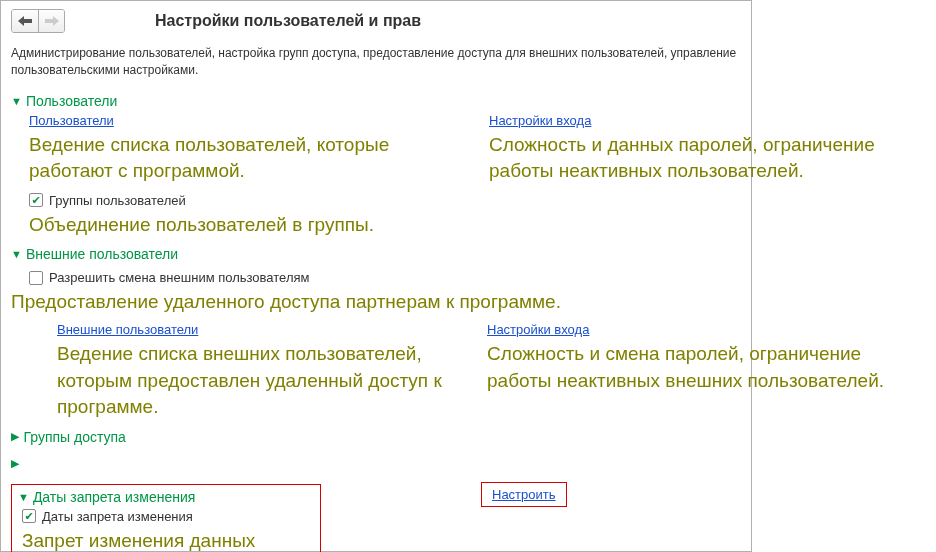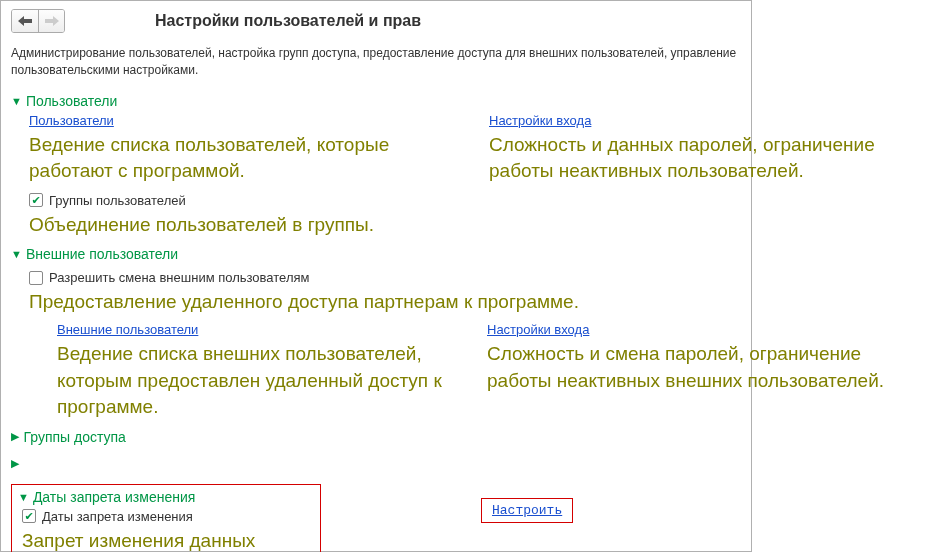--- a/index.html
+++ b/index.html
@@ -164,21 +164,21 @@
 
   <div class="section-header">
     <span class="chev">▼</span>
     <span>Внешние пользователи</span>
   </div>
   <div class="section-body">
     <div class="check-row">
       <div class="checkbox unchecked">✔</div>
       <span>Разрешить смена внешним пользователям</span>
     </div>
-    <div class="hint" style="margin-left:18px;">Предоставление удаленного доступа партнерам к программе.</div>
+    <div class="hint" style="">Предоставление удаленного доступа партнерам к программе.</div>
     <div class="cols indent2 block">
       <div class="col" style="flex:0 0 410px;">
         <span class="link">Внешние пользователи</span>
         <div class="hint">Ведение списка внешних пользователей, которым предоставлен удаленный доступ к программе.</div>
       </div>
       <div class="col">
         <span class="link">Настройки входа</span>
         <div class="hint">Сложность и смена паролей, ограничение работы неактивных внешних пользователей.</div>
       </div>
     </div>
@@ -198,21 +198,21 @@
       <div class="section-header" style="margin:0 0 4px 0;">
         <span class="chev">▼</span>
         <span>Даты запрета изменения</span>
       </div>
       <div class="check-row" style="margin-left:4px; margin-top:4px;">
         <div class="checkbox checked">✔</div>
         <span>Даты запрета изменения</span>
       </div>
       <div class="hint" style="margin-left:4px;">Запрет изменения данных прошлых периодов.</div>
     </div>
-    <div class="highlight-box small" style="margin-top:20px;font-family:Liberation Mono, monospace;">
+    <div class="highlight-box small" style="margin-top:4px;">
       <span class="link">Настроить</span>
     </div>
   </div>
 
   <div class="section-header" style="margin-top:10px;">
     <span class="chev">▶</span>
     <span>Защита персональных данных</span>
   </div>
 
 </div>

